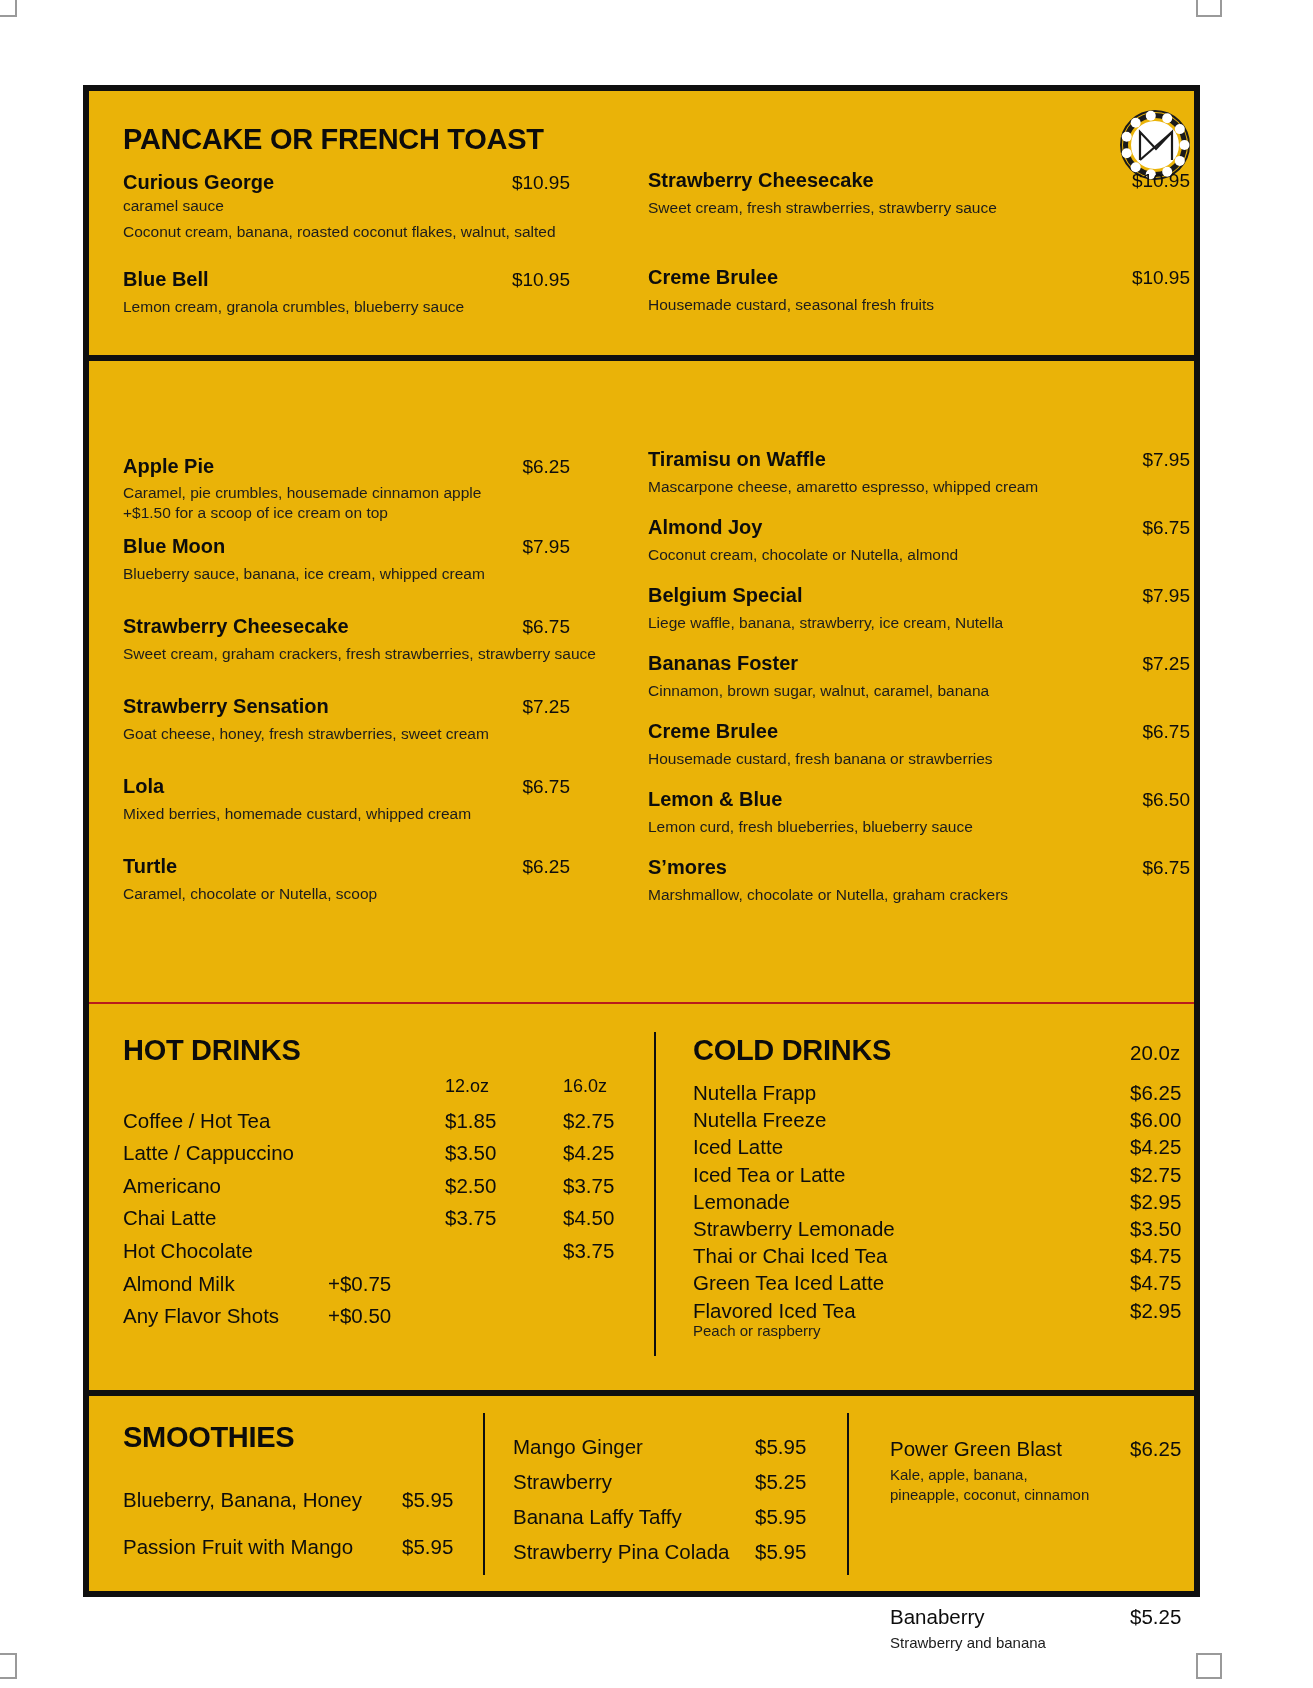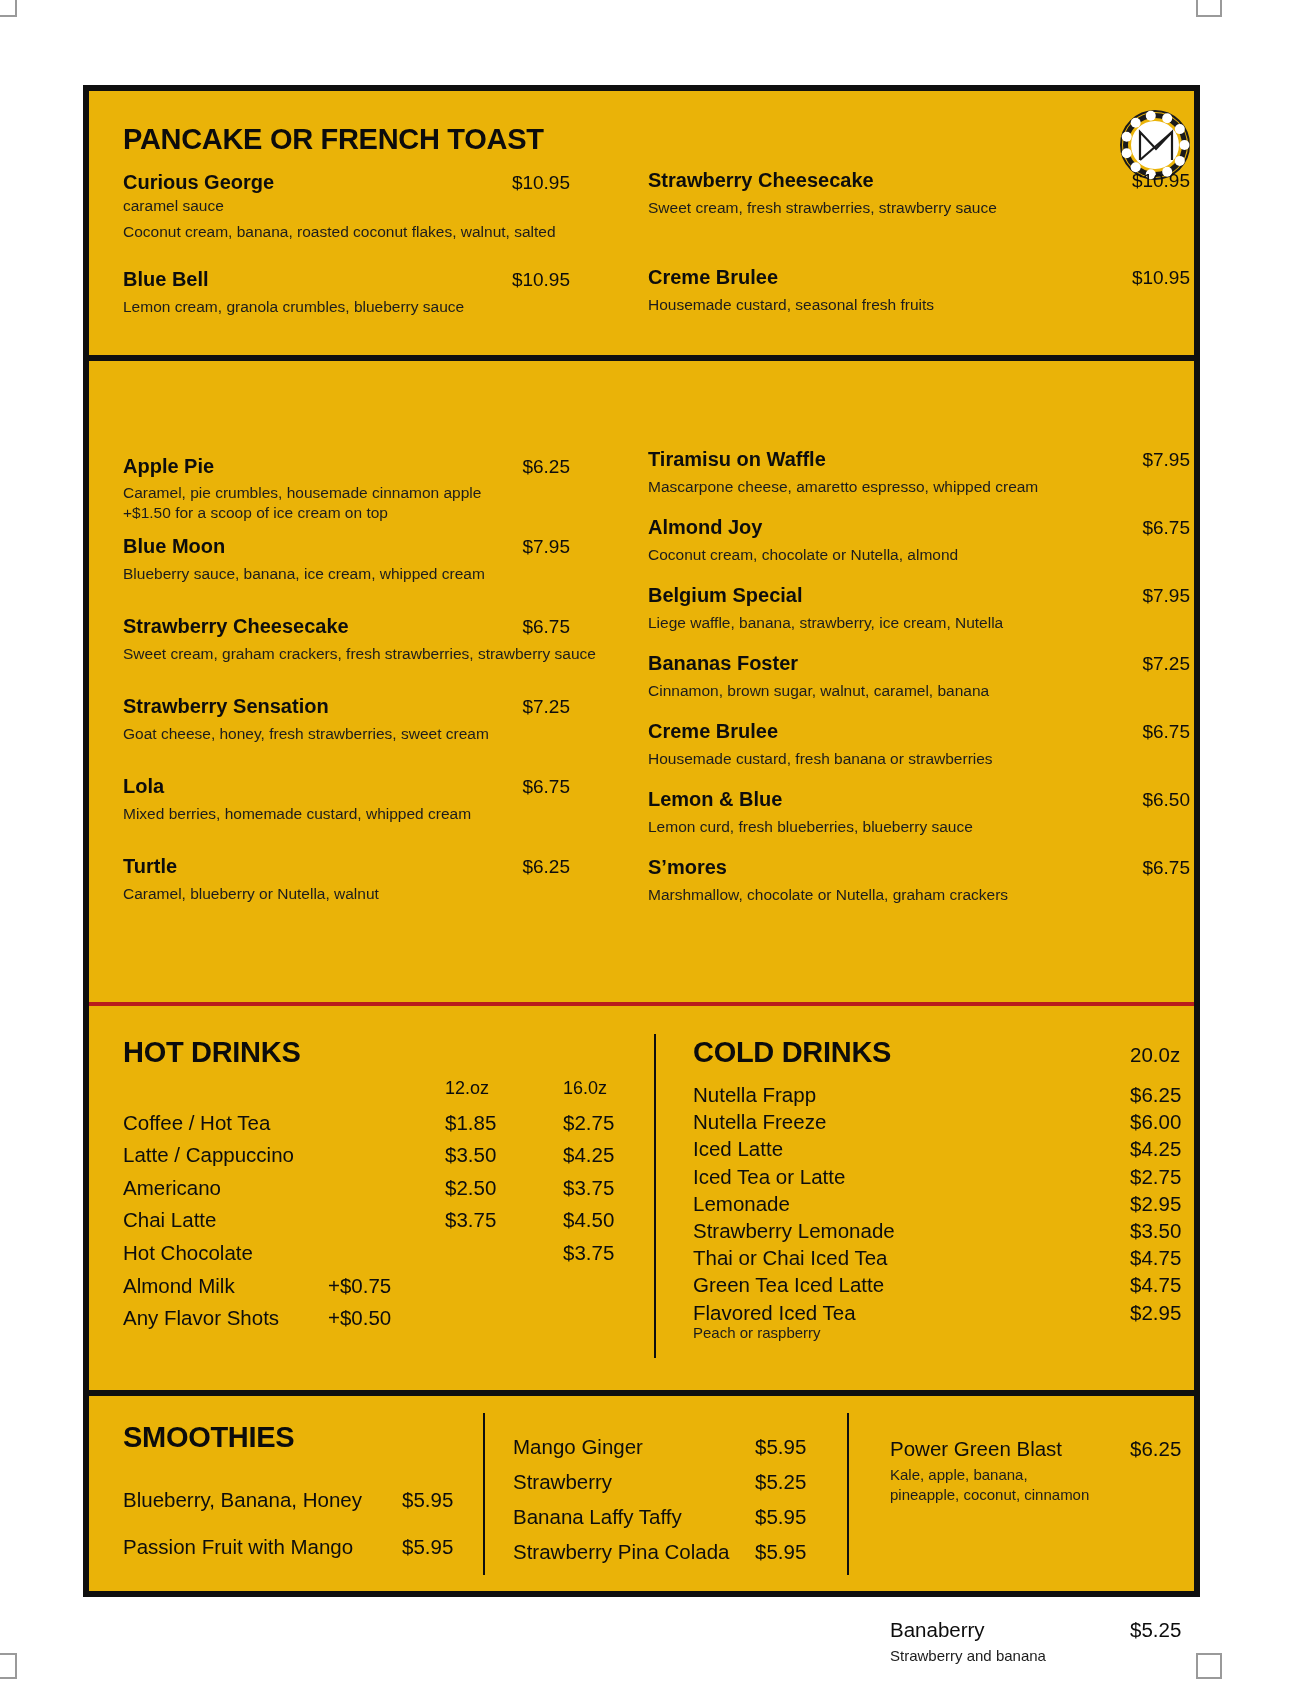--- a/index.html
+++ b/index.html
@@ -7,21 +7,21 @@
     width:1313px;height:1688px;position:relative;background:#ffffff;
     font-family:"Liberation Sans", sans-serif;color:#0d0d0d;overflow:hidden;
   }
   .menu{
     position:absolute;left:83px;top:85px;width:1117px;height:1512px;
     border:6px solid #0f0f0f;box-sizing:border-box;background:#eab308;
   }
   .sec{position:relative;box-sizing:border-box;}
   .sec1{height:264px;}
   .sec2{height:647px;border-top:6px solid #0f0f0f;}
-  .sec3{height:388px;border-top:4px solid #b91c1c;padding-left:36px;}
+  .sec3{height:388px;border-top:2px solid #b91c1c;padding-left:36px;}
   .sec4{height:201px;border-top:6px solid #0f0f0f;}
 
   .sec-title{font-size:29px;font-weight:bold;letter-spacing:-0.3px;color:#0c0c0c;}
   .title-row{position:absolute;display:flex;align-items:baseline;gap:10px;white-space:nowrap;}
   .subtitle{font-size:19px;font-weight:normal;}
 
   .mi-row{display:flex;justify-content:space-between;align-items:baseline;}
   .mi-name{font-weight:bold;font-size:20px;white-space:nowrap;}
   .mi-price{font-size:19px;white-space:nowrap;}
   .mi-desc{font-size:15.5px;line-height:21px;margin-top:5px;color:#1c1c1c;white-space:nowrap;}
@@ -71,21 +71,21 @@
   .sm1 .s-row{position:relative;height:47px;}
   .sm1 .s-price{position:absolute;left:279px;}
   .sm2{position:absolute;left:424px;top:39px;width:390px;font-size:20.5px;}
   .sm2 .s-row{position:relative;height:35px;}
   .sm2 .s-price{position:absolute;left:242px;}
   .sm3{position:absolute;left:801px;top:41px;width:300px;}
   .sm3 .s-row{position:relative;font-size:20.5px;}
   .sm3 .s-price{position:absolute;left:240px;top:0;}
   .s-name{white-space:nowrap;}
   .s-desc{font-size:15px;line-height:20px;margin-top:4px;color:#1c1c1c;width:210px;}
-  .sm3-item2{position:absolute;top:100px;left:0;width:300px;margin-top:13px;}
+  .sm3-item2{position:absolute;top:100px;left:0;width:300px;}
 
   
   .mark{position:absolute;width:22px;height:22px;border:2px solid #9a9a9a;background:transparent;}
 </style>
 </head>
 <body>
 
 <div class="mark" style="left:-9px;top:-9px;"></div>
 <div class="mark" style="left:1196px;top:-9px;"></div>
 <div class="mark" style="left:-9px;top:1653px;"></div>
@@ -192,21 +192,21 @@
           <span class="mi-name">Lola</span>
           <span class="mi-price">$6.75</span>
         </div>
         <div class="mi-desc">Mixed berries, homemade custard, whipped cream</div>
       </div>
       <div class="mi">
         <div class="mi-row">
           <span class="mi-name">Turtle</span>
           <span class="mi-price">$6.25</span>
         </div>
-        <div class="mi-desc">Caramel, blueberry or Nutella, walnut</div>
+        <div class="mi-desc">Caramel, chocolate or Nutella, scoop</div>
       </div>
     </div>
 
     <div class="c-right">
       <div class="mi">
         <div class="mi-row">
           <span class="mi-name">Tiramisu on Waffle</span>
           <span class="mi-price">$7.95</span>
         </div>
         <div class="mi-desc">Mascarpone cheese, amaretto espresso, whipped cream</div>

